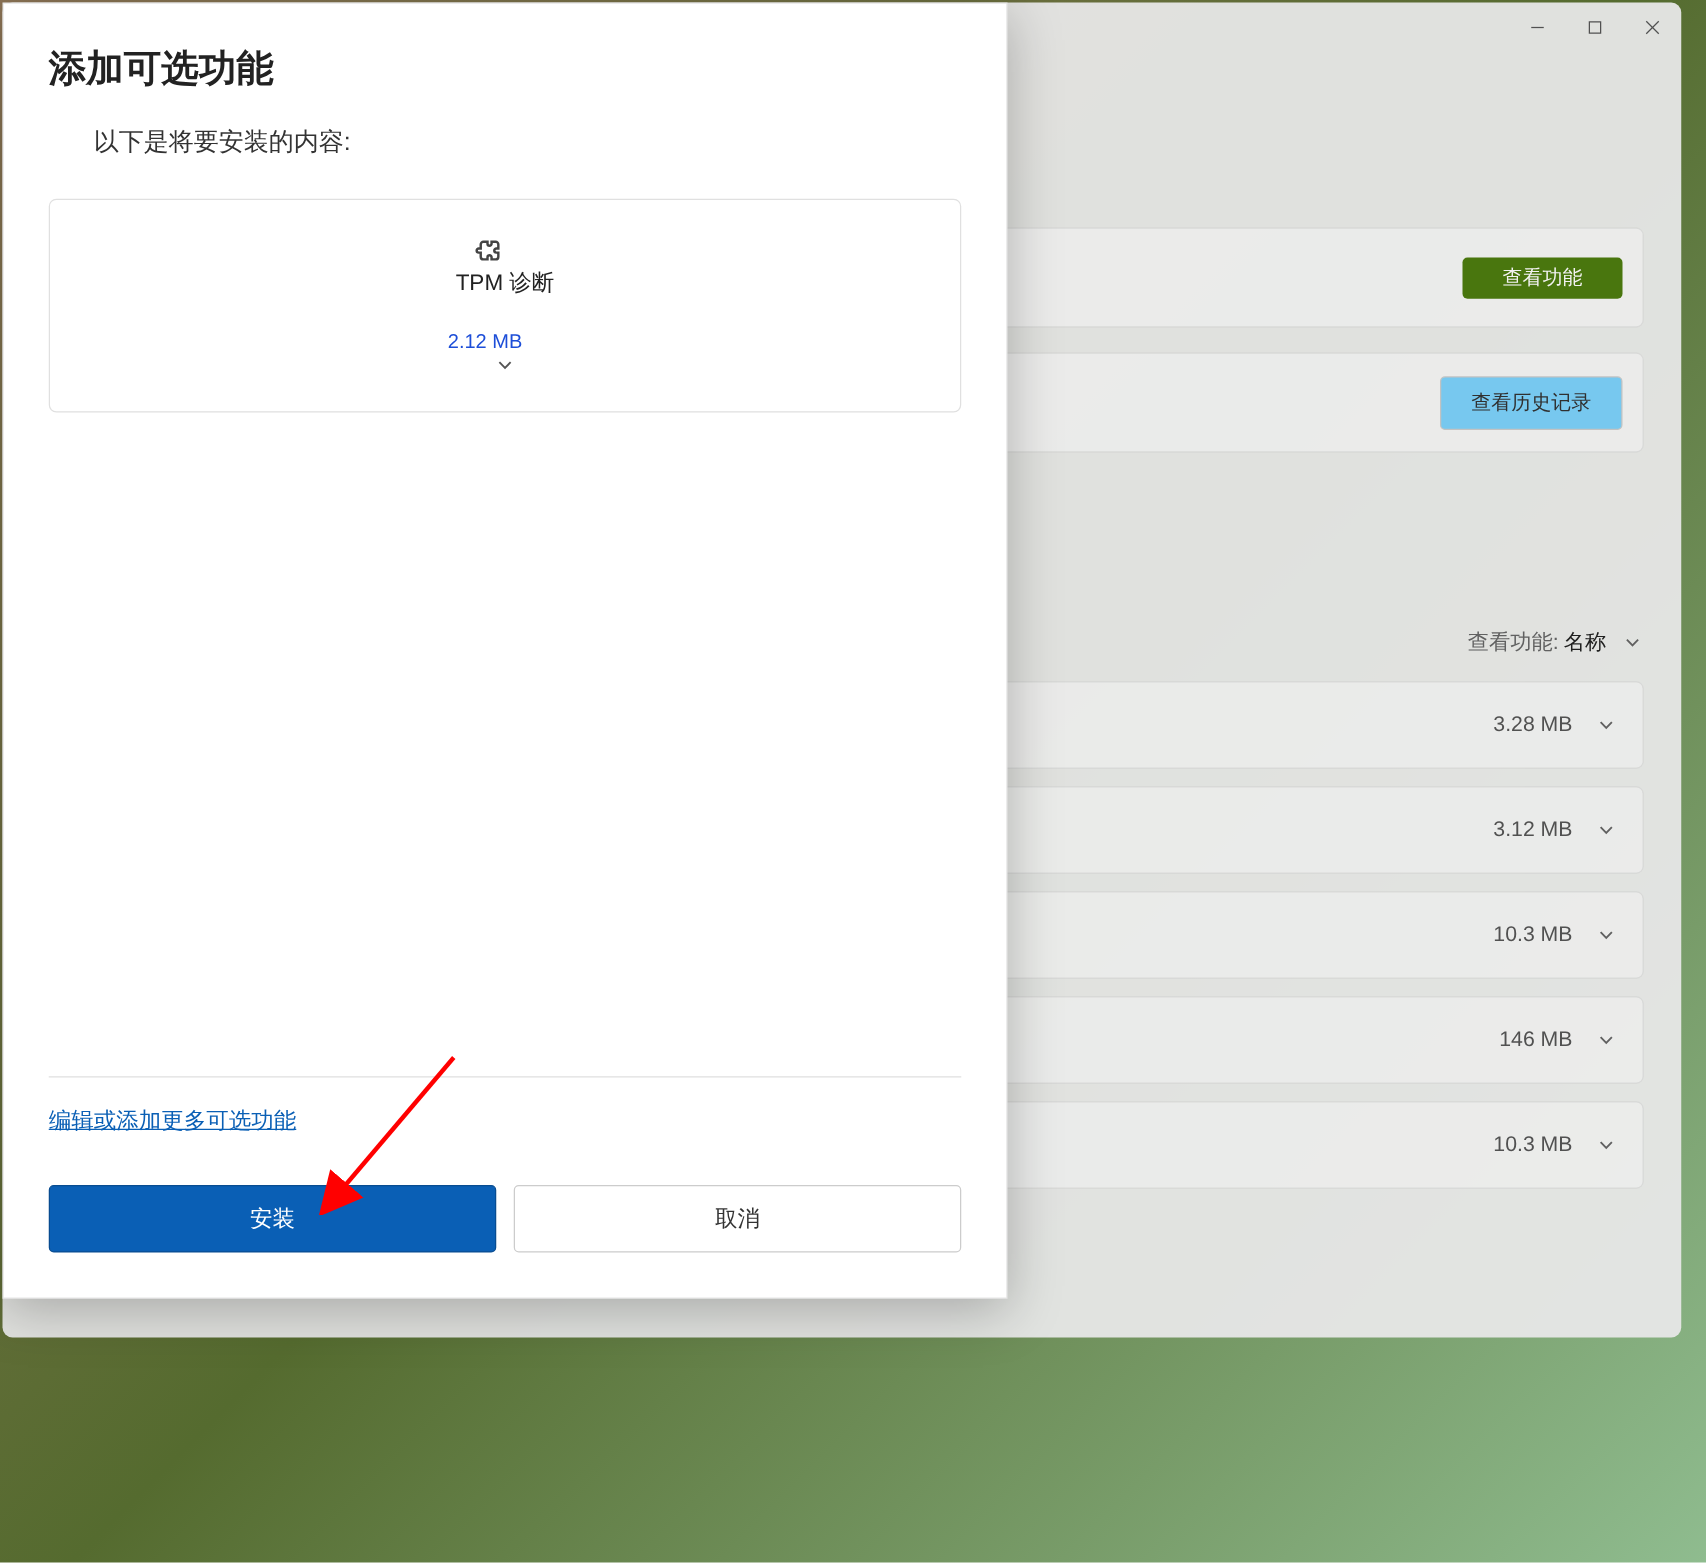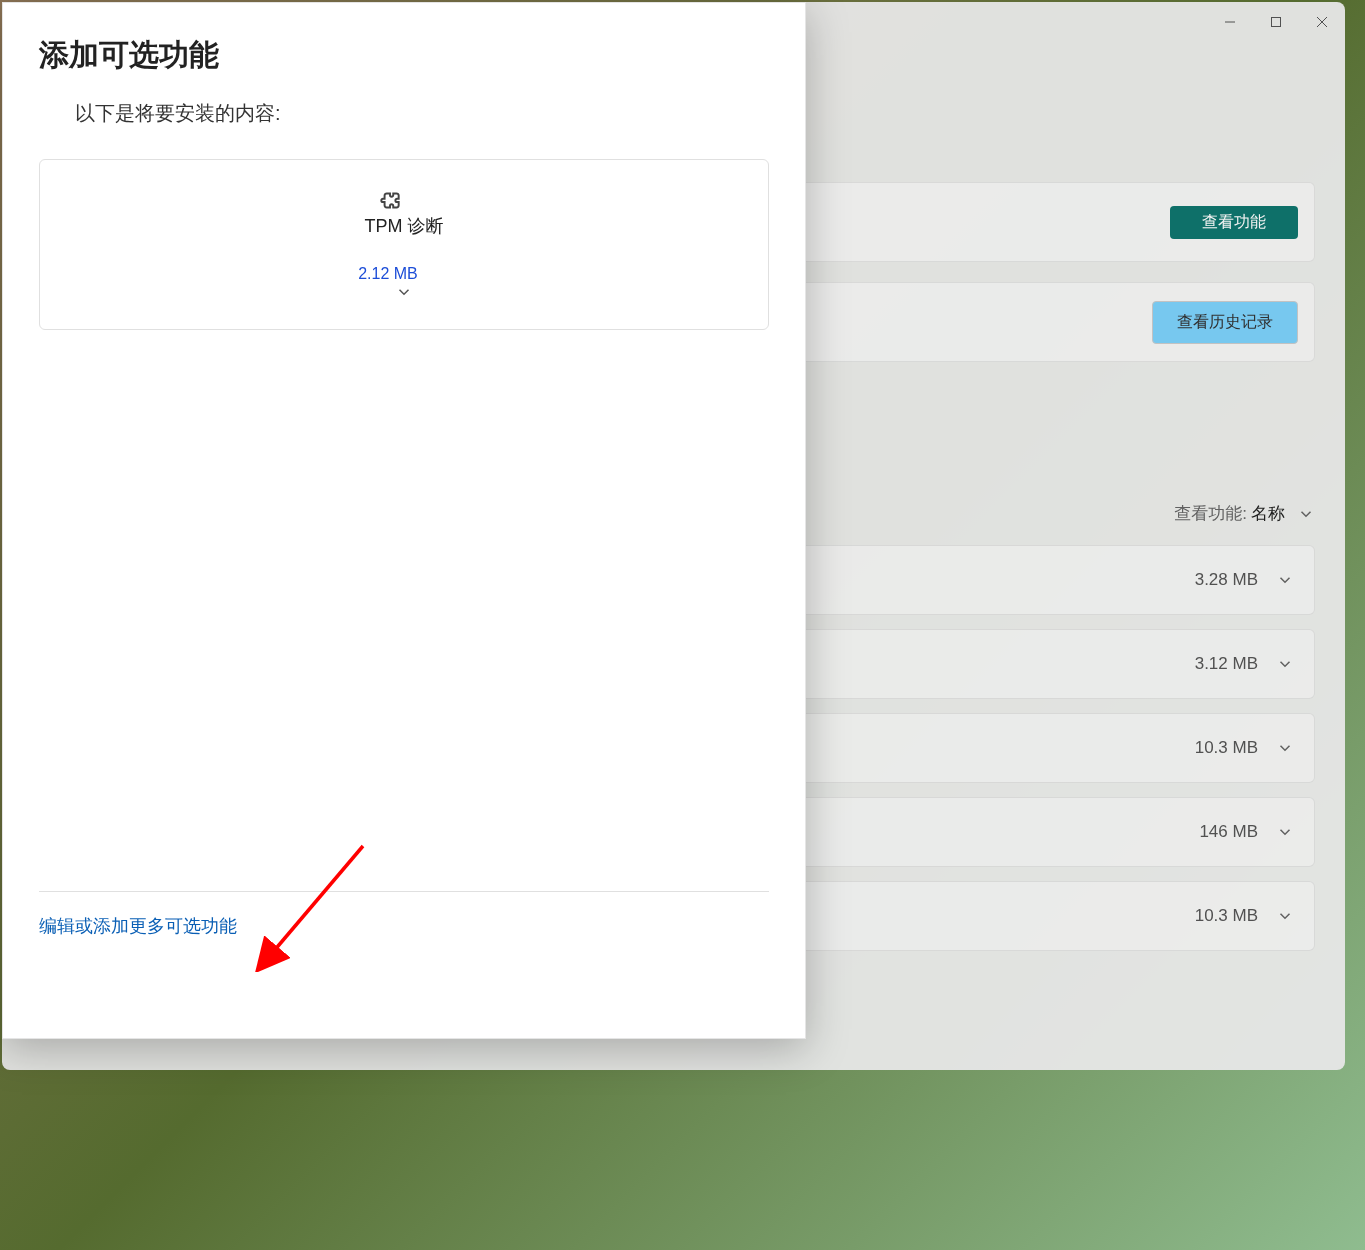--- a/index.html
+++ b/index.html
@@ -54,21 +54,21 @@
       justify-content: flex-end;
       align-items: center;
       margin-bottom: 20px;
       padding: 12px 16px;
       background: rgba(255,255,255,0.6);
       border: 1px solid rgba(0,0,0,0.08);
       border-radius: 6px;
     }
     
     .bg-blue-button {
-      background: #0f766e;
+      background: #4d7c0f;
       color: #fff;
       border: none;
       border-radius: 4px;
       padding: 6px 32px;
       font-size: 16px;
     }
     
     .bg-gray-button {
       background: #7dd3fc;
       color: #333;
@@ -190,23 +190,24 @@
     
     .footer-divider {
       border: none;
       border-top: 1px solid #e0e0e0;
       margin-bottom: 22px;
     }
     
     .edit-link {
       color: #0a5fb5;
       font-size: 18px;
-      margin-bottom: 64px;
+      margin-bottom: 40px;
       display: inline-block;
       cursor: pointer;
+      text-decoration: underline;
     }
     
     .button-row {
       display: flex;
       gap: 14px;
       position: relative;
     }
     
     .btn {
       flex: 1;
@@ -334,20 +335,24 @@
         <svg class="chevron-down feature-chevron" viewBox="0 0 24 24" width="20" height="20">
           <polyline points="6 9 12 15 18 9" fill="none" stroke="#555" stroke-width="2"></polyline>
         </svg>
       </div>
     </div>
   </div>
 
   <div class="modal-footer">
     <hr class="footer-divider">
     <a class="edit-link">编辑或添加更多可选功能</a>
+    <div class="button-row">
+      <button class="btn btn-primary">安装</button>
+      <button class="btn btn-secondary">取消</button>
+    </div>
   </div>
 </div>
 
 <svg class="arrow" width="120" height="130" viewBox="0 0 120 130">
   <defs>
     <marker id="arrh" markerWidth="10" markerHeight="10" refX="2" refY="5" orient="auto">
       <polygon points="0 0, 10 5, 0 10" fill="#ff0000"></polygon>
     </marker>
   </defs>
   <line x1="108" y1="4" x2="18" y2="110" stroke="#ff0000" stroke-width="3.5" marker-end="url(#arrh)"></line>

